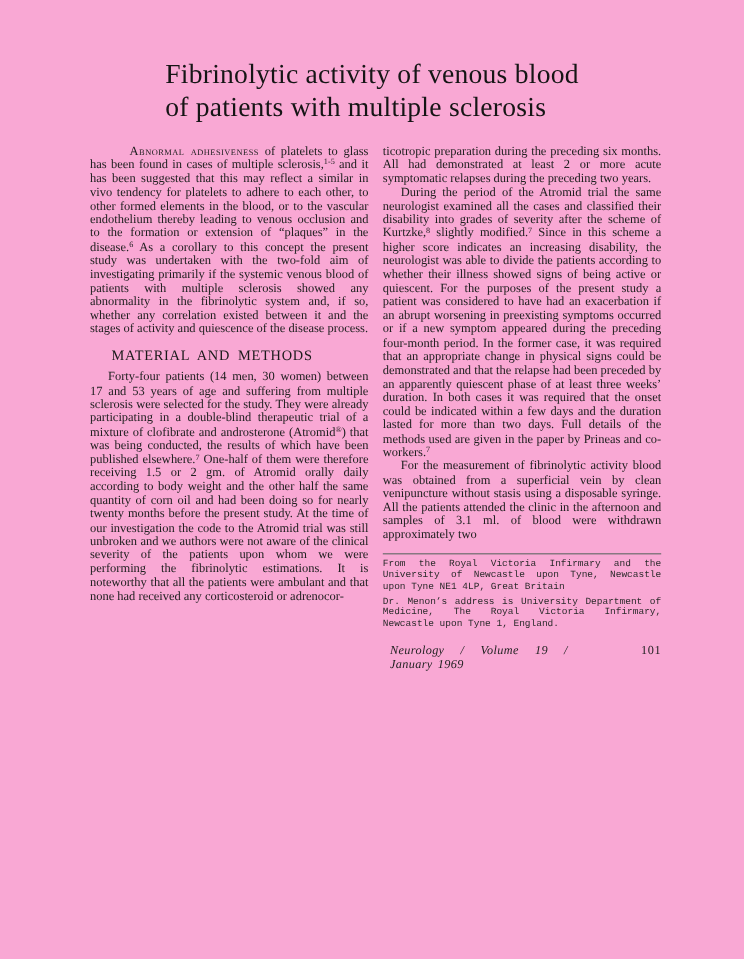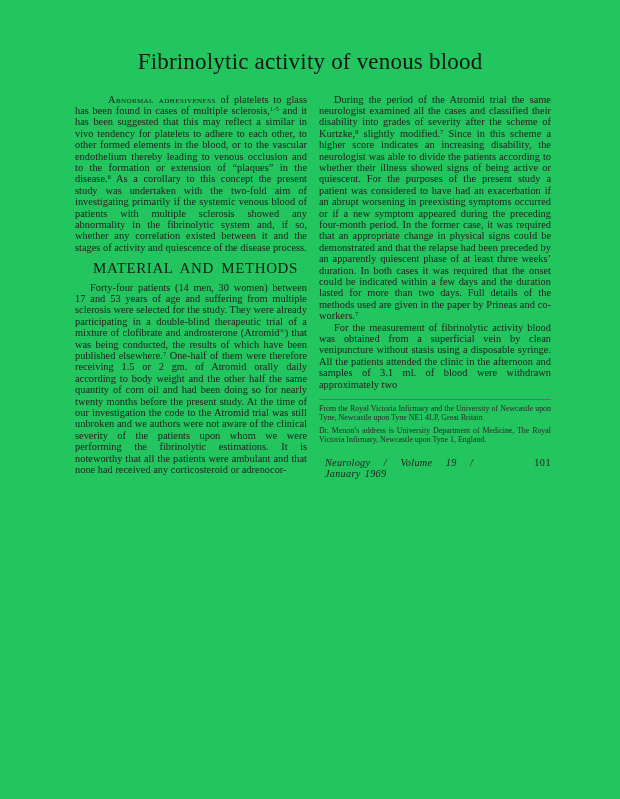--- a/index.html
+++ b/index.html
@@ -2,21 +2,21 @@
 <html><head>
 <meta charset="utf-8">
 <style>
   html,body{margin:0;padding:0;}
   body{
     width:620px;height:799px;background:#ffffff;overflow:hidden;
     font-family:"Liberation Serif","DejaVu Serif",serif;
     color:#1c1c1c;
     -webkit-font-smoothing:antialiased;
   }
-  .page{width:620px;height:799px;position:relative;background:#22c55e;}
+  .page{width:620px;height:799px;position:relative;background:#f9a8d4;}
   .title{
     margin:0 auto;padding-top:48px;width:fit-content;
     font-size:23px;line-height:27.5px;font-weight:400;
     letter-spacing:0.2px;color:#151515;text-align:left;
   }
   .title-line{display:block;}
   .authors{
     margin:18px 0 0 216px;
     font-size:9.6px;font-weight:bold;line-height:22px;
     letter-spacing:0.2px;word-spacing:2.5px;color:#1a1a1a;
@@ -26,58 +26,60 @@
   }
   .col{
     width:232px;flex:0 0 232px;
     font-size:10.4px;line-height:11.4px;
     text-align:justify;color:#212121;
   }
   .para{margin:0;}
   .para.indent{text-indent:15px;}
   .para.first{text-indent:22px;}
   .sect{
-    font-size:15px;font-weight:400;margin:10px 0 7px 18px;
+    font-size:12px;font-weight:400;margin:10px 0 7px 18px;
     letter-spacing:0.6px;word-spacing:3px;color:#1a1a1a;text-align:left;
   }
   sup{font-size:6.8px;line-height:0;position:relative;top:-3px;vertical-align:baseline;}
   .sc{font-variant:small-caps;letter-spacing:0.4px;margin-left:11px;}
   .footnote-rule{border:0;border-top:1px solid #6d6d6d;margin:9px 0 4px 0;height:0;}
   .footnote{
     margin:0 0 3px 0;font-size:7.9px;line-height:9.4px;
-    text-align:justify;color:#2a2a2a;
+    text-align:justify;color:#2a2a2a;font-family:Liberation Mono, monospace;
   }
   .footer-line{
     margin-top:12px;padding-left:6px;
     display:flex;align-items:baseline;font-size:10.2px;color:#222;gap:41px;
   }
   .journal{font-style:italic;letter-spacing:0.3px;word-spacing:1.5px;}
   .pageno{margin-left:20px;font-style:normal;letter-spacing:0.5px;}
 </style>
 </head>
 <body>
 
 <div class="page">
 
   <h1 class="title">
     <span class="title-line">Fibrinolytic activity of venous blood</span>
+    <span class="title-line">of patients with multiple sclerosis</span>
   </h1>
 
   <div class="authors">
   </div>
 
   <div class="columns">
 
     <div class="col">
       <p class="para first"><span class="sc">Abnormal adhesiveness</span> of platelets to glass has been found in cases of multiple sclerosis,<sup>1-5</sup> and it has been suggested that this may reflect a similar in vivo tendency for platelets to adhere to each other, to other formed elements in the blood, or to the vascular endothelium thereby leading to venous occlusion and to the formation or extension of “plaques” in the disease.<sup>6</sup> As a corollary to this concept the present study was undertaken with the two-fold aim of investigating primarily if the systemic venous blood of patients with multiple sclerosis showed any abnormality in the fibrinolytic system and, if so, whether any correlation existed between it and the stages of activity and quiescence of the disease process.</p>
       <h2 class="sect">MATERIAL AND METHODS</h2>
       <p class="para indent">Forty-four patients (14 men, 30 women) between 17 and 53 years of age and suffering from multiple sclerosis were selected for the study. They were already participating in a double-blind therapeutic trial of a mixture of clofibrate and androsterone (Atromid<sup>®</sup>) that was being conducted, the results of which have been published elsewhere.<sup>7</sup> One-half of them were therefore receiving 1.5 or 2 gm. of Atromid orally daily according to body weight and the other half the same quantity of corn oil and had been doing so for nearly twenty months before the present study. At the time of our investigation the code to the Atromid trial was still unbroken and we authors were not aware of the clinical severity of the patients upon whom we were performing the fibrinolytic estimations. It is noteworthy that all the patients were ambulant and that none had received any corticosteroid or adrenocor-</p>
     </div>
 
     <div class="col">
+      <p class="para">ticotropic preparation during the preceding six months. All had demonstrated at least 2 or more acute symptomatic relapses during the preceding two years.</p>
       <p class="para indent">During the period of the Atromid trial the same neurologist examined all the cases and classified their disability into grades of severity after the scheme of Kurtzke,<sup>8</sup> slightly modified.<sup>7</sup> Since in this scheme a higher score indicates an increasing disability, the neurologist was able to divide the patients according to whether their illness showed signs of being active or quiescent. For the purposes of the present study a patient was considered to have had an exacerbation if an abrupt worsening in preexisting symptoms occurred or if a new symptom appeared during the preceding four-month period. In the former case, it was required that an appropriate change in physical signs could be demonstrated and that the relapse had been preceded by an apparently quiescent phase of at least three weeks’ duration. In both cases it was required that the onset could be indicated within a few days and the duration lasted for more than two days. Full details of the methods used are given in the paper by Prineas and co-workers.<sup>7</sup></p>
       <p class="para indent">For the measurement of fibrinolytic activity blood was obtained from a superficial vein by clean venipuncture without stasis using a disposable syringe. All the patients attended the clinic in the afternoon and samples of 3.1 ml. of blood were withdrawn approximately two</p>
 
       <div class="footnote-rule"></div>
       <p class="footnote">From the Royal Victoria Infirmary and the University of Newcastle upon Tyne, Newcastle upon Tyne NE1 4LP, Great Britain</p>
       <p class="footnote">Dr. Menon’s address is University Department of Medicine, The Royal Victoria Infirmary, Newcastle upon Tyne 1, England.</p>
 
       <div class="footer-line">
         <span class="journal">Neurology / Volume 19 / January 1969</span>
         <span class="pageno">101</span>

